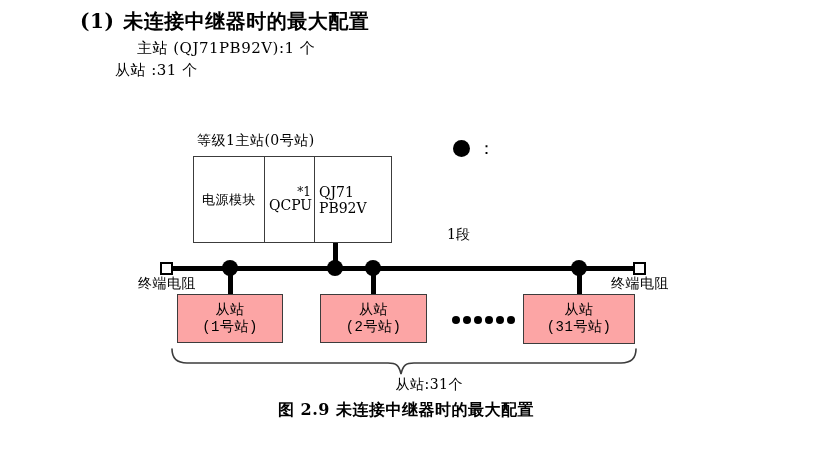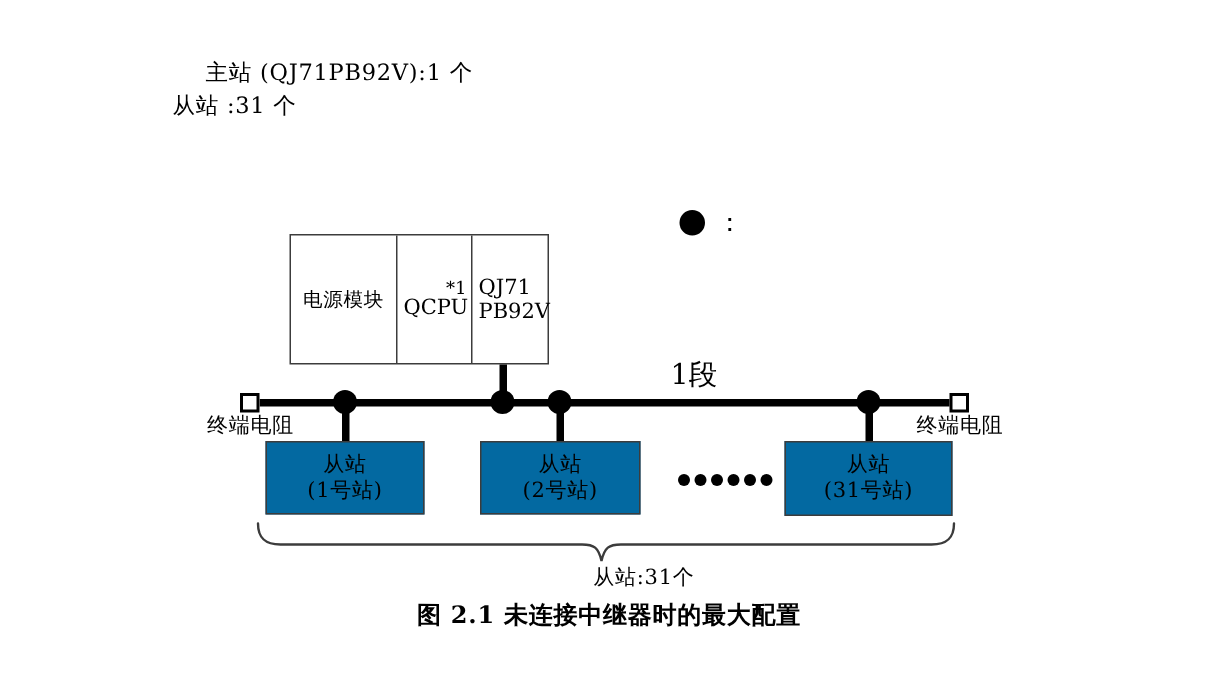--- a/index.html
+++ b/index.html
@@ -17,21 +17,21 @@
   .master-count { top:39px;margin-left:22px; }
   .slave-count { top:61px; }
 
   
   .legend { left:453px; top:137px; display:flex; align-items:center; font-size:17px; letter-spacing:2px; white-space:nowrap; }
   .legend-dot { width:17px; height:17px; border-radius:50%; background:#000; flex:0 0 auto; }
   .legend-sep { margin:0 6px 0 8px; }
 
   
   .master-label { left:197px; top:132px; font-size:14px; letter-spacing:0.5px; white-space:nowrap; }
-  .master-box { left:193px; top:156px; width:173px; height:87px; border:1px solid #3c3c3c; display:flex; box-sizing:border-box; background:#fff; }
+  .master-box { left:193px; top:156px; width:199px; height:87px; border:1px solid #3c3c3c; display:flex; box-sizing:border-box; background:#fff; }
   .cell { box-sizing:border-box; display:flex; flex-direction:column; justify-content:center; }
   .cell + .cell { border-left:1px solid #3c3c3c; }
   .cell-power { width:70px; align-items:center; font-size:13px; letter-spacing:0.5px; }
   .cell-cpu { width:50px; font-size:14px; }
   .cell-cpu .note { font-size:12px; text-align:right; padding-right:3px; line-height:12px; }
   .cell-cpu .lbl { text-align:left; padding-left:4px; line-height:15px; }
   .cell-pb { width:43px; font-size:14px; }
   .cell-pb .ln { padding-left:4px; line-height:16px; }
 
   
@@ -47,54 +47,58 @@
   .dot-2 { left:365px; }
   .dot-3 { left:571px; }
 
   .term-sq { width:13px; height:13px; box-sizing:border-box; border:2px solid #000; background:#fff; top:262px; }
   .term-left { left:160px; }
   .term-right { left:633px; }
   .term-label { top:275px; font-size:14px; letter-spacing:0.5px; white-space:nowrap; }
   .term-label-left { left:138px; }
   .term-label-right { left:611px; }
 
-  .segment-label { left:447px; top:237px; font-size:19px; white-space:nowrap; }
+  .segment-label { left:447px; top:226px; font-size:14px; white-space:nowrap; }
 
   
-  .slave-box { top:294px; height:49px; border:1.5px solid #3c3c3c; box-sizing:border-box; background:#0369a1;
+  .slave-box { top:294px; height:49px; border:1.5px solid #3c3c3c; box-sizing:border-box; background:#fca5a5;
     display:flex; flex-direction:column; justify-content:center; align-items:center;
-    font-size:14px; line-height:17px; letter-spacing:0.5px; }
+    font-size:14px; line-height:17px; letter-spacing:0.5px;font-family:Liberation Mono, monospace; }
   .slave-1 { left:177px; width:106px; }
   .slave-2 { left:320px; width:107px; }
   .slave-3 { left:523px; width:112px; height:50px; }
 
   .ellipsis { left:452px; top:316px; display:flex; gap:3px; }
   .ellipsis i { width:8px; height:8px; border-radius:50%; background:#000; display:block; }
 
   .brace-svg { left:160px; top:345px; }
   .slave-total { left:333px; top:376px; width:130px; text-align:right; font-size:14px; letter-spacing:0.5px; white-space:nowrap; }
 
   
   .caption { left:0; top:400px; width:812px; text-align:center; font-size:16px; font-weight:bold; letter-spacing:0.5px; white-space:nowrap; }
   .footnote { left:138px; top:426px; font-size:14px; white-space:nowrap; letter-spacing:0.3px; }
   .footnote .marker { margin-right:16px; }
 </style>
 </head>
 <body>
 
 <div class="page">
 
+  <div class="abs heading">
+    <span class="num">(1)</span><span>未连接中继器时的最大配置</span>
+  </div>
   <div class="abs countline master-count">主站 (QJ71PB92V):1 个</div>
   <div class="abs countline slave-count">从站 :31 个</div>
 
   <div class="abs legend">
     <span class="legend-dot"></span>
     <span class="legend-sep">：</span>
   </div>
 
+  <div class="abs master-label">等级1主站(0号站)</div>
   <div class="abs master-box">
     <div class="cell cell-power">
       <span>电源模块</span>
     </div>
     <div class="cell cell-cpu">
       <div class="note">*1</div>
       <div class="lbl">QCPU</div>
     </div>
     <div class="cell cell-pb">
       <div class="ln">QJ71</div>
@@ -137,15 +141,15 @@
   <div class="abs slave-box slave-3">
     <span>从站</span>
     <span>(31号站)</span>
   </div>
 
   <svg class="abs brace-svg" width="490" height="35" viewBox="0 0 490 35">
     <path d="M12,4 C12,14 17,18 27,18 L228,18 C236,18 239,20 241,29 C243,20 246,18 254,18 L461,18 C471,18 476,14 476,4" fill="none" stroke="#3c3c3c" stroke-width="1.6" stroke-linecap="round"></path>
   </svg>
   <div class="abs slave-total">从站:31个</div>
 
-  <div class="abs caption">图 2.1 未连接中继器时的最大配置</div>
+  <div class="abs caption">图 2.9 未连接中继器时的最大配置</div>
 
 </div>
 
 </body></html>

